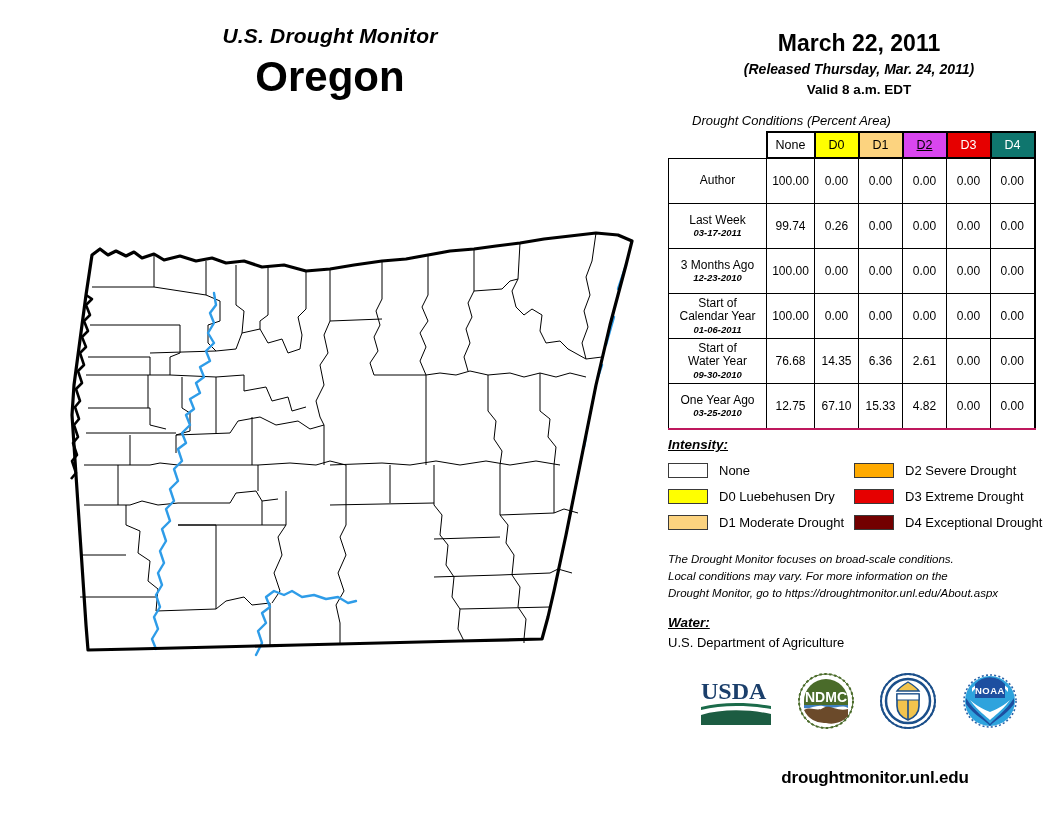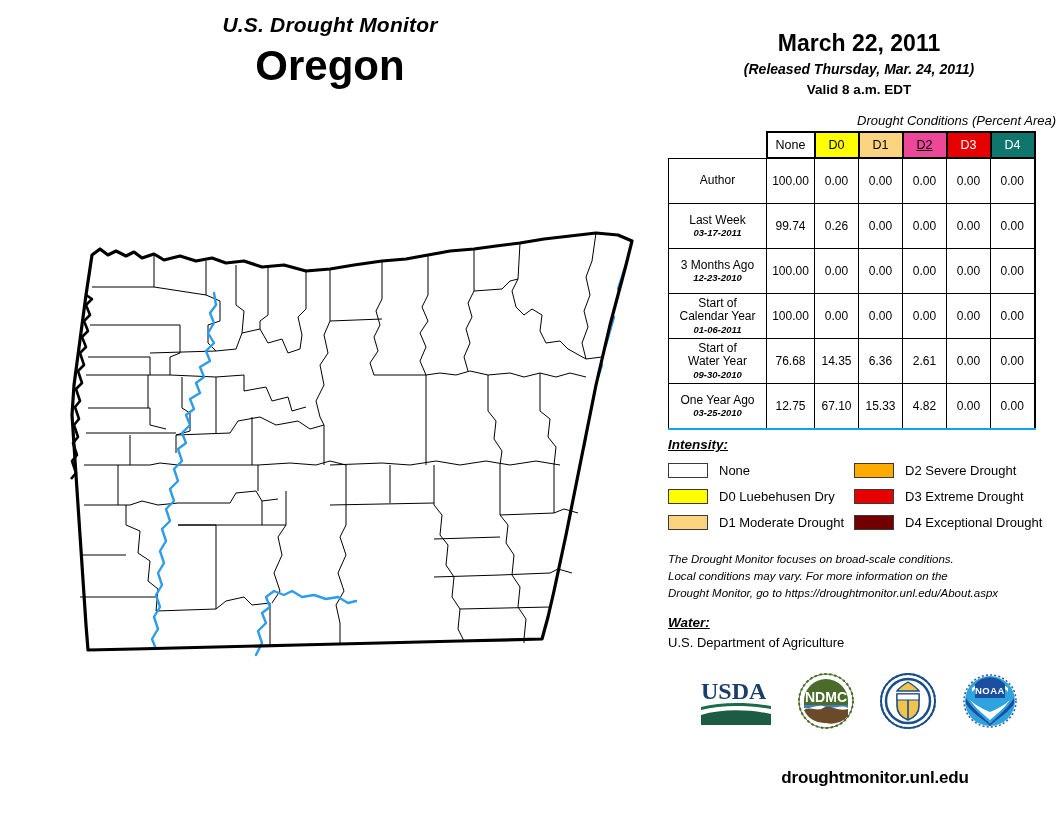--- a/index.html
+++ b/index.html
@@ -13,21 +13,21 @@
     position: relative;
     font-family: "Liberation Sans", sans-serif;
     color: #000000;
     overflow: hidden;
   }
 
   
   #title-block {
     position: absolute;
     left: 0;
-    top: 13px;
+    top: 24px;
     width: 660px;
     text-align: center;
   }
   #dm-title {
     font-size: 21px;
     font-weight: bold;
     font-style: italic;
     letter-spacing: 0.2px;
     line-height: 1.1;
   }
@@ -69,21 +69,21 @@
     font-style: italic;
     margin-top: 5px;
   }
   #valid-line {
     font-size: 13.5px;
     font-weight: bold;
     margin-top: 5px;
   }
 
   #table-caption {
-    text-align: right;
+    text-align: left;
     font-size: 13px;
     font-style: italic;
     margin-top: 16px;
     margin-bottom: 3px;
     padding-left: 30px;
   }
 
   
   #cond-table-holder {
     position: relative;
@@ -112,21 +112,21 @@
     font-weight: normal;
     border: 2px solid #000;
   }
   th.corner-blank {
     border: none !important;
     background: transparent;
   }
   .hdr-none { background: #ffffff; color: #000; }
   .hdr-d0   { background: #ffff00; color: #000; }
   .hdr-d1   { background: #fcd37f; color: #000; }
-  .hdr-d2   { background: #ec4899; color: #000; text-decoration: underline; }
+  .hdr-d2   { background: #d946ef; color: #000; text-decoration: underline; }
   .hdr-d3   { background: #e60000; color: #ffffff; }
   .hdr-d4   { background: #0f766e; color: #ffffff; }
 
   table.cond tbody td { height: 44px; }
   td.rowlabel {
     text-align: center;
     font-weight: bold;
     font-size: 11.5px;
     line-height: 1.15;
     padding: 2px 4px;
@@ -134,21 +134,21 @@
   }
   td.rowlabel .sub {
     display: block;
     font-size: 9.5px;
     font-style: italic;
     font-weight: bold;
     margin-top: 1px;
   }
   td.val { font-size: 12.5px; }
   td.val.last { border-right: 2px solid #000; }
-  tbody tr.lastrow td { border-bottom: 2px solid #0ea5e9; }
+  tbody tr.lastrow td { border-bottom: 2px solid #be185d; }
 
   
   #intensity-block { margin-top: 6px; padding-left: 6px; }
   #intensity-title {
     font-size: 13.5px;
     font-style: italic;
     font-weight: bold;
     text-decoration: underline;
     margin-bottom: 5px;
   }

